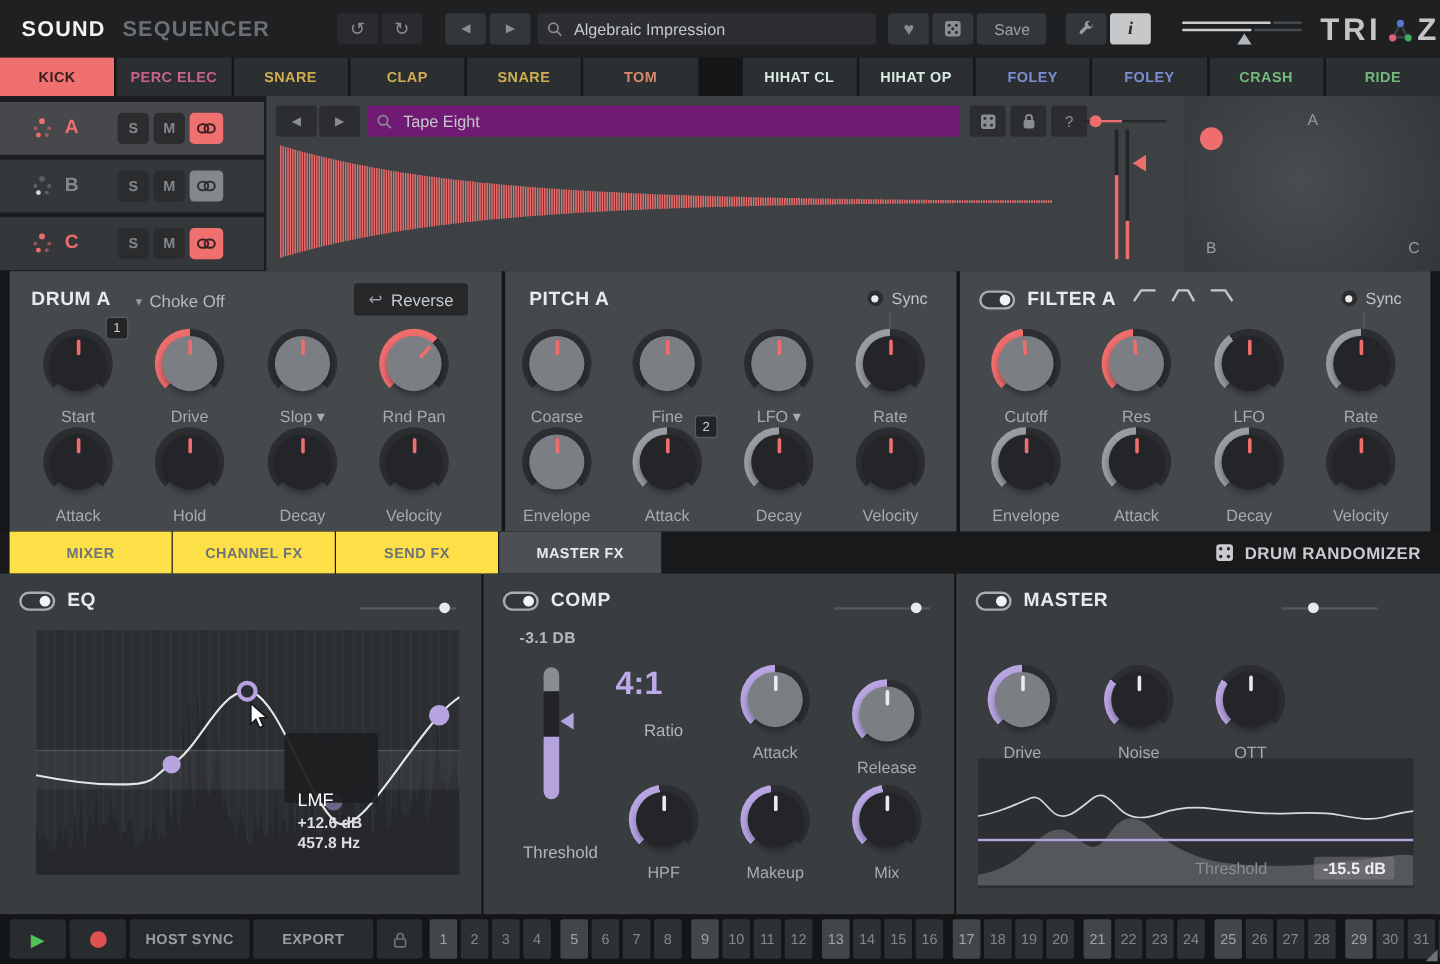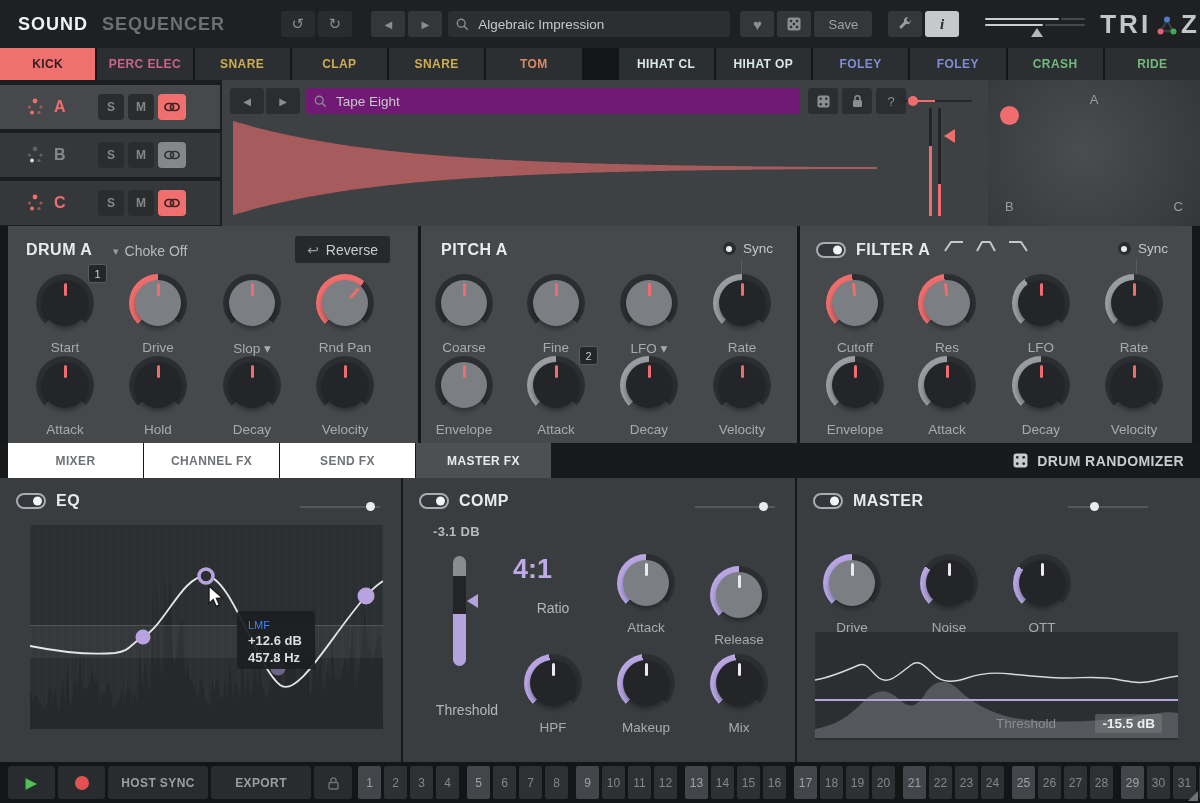--- a/index.html
+++ b/index.html
@@ -75,36 +75,36 @@
   .ptr::before{content:"";position:absolute;left:50%;top:3px;width:3px;height:13px;margin-left:-1.5px;border-radius:1.5px;background:var(--pc,#ef6d6d);}
   .klabel{margin-top:8px;font-size:13.5px;color:#a8abae;white-space:nowrap;}
   .kbadge{position:absolute;top:-10px;right:-13px;width:17px;height:17px;background:#232527;border:1px solid #595c5f;border-radius:3px;color:#caccce;font-size:11px;display:flex;align-items:center;justify-content:center;}
   .chev{color:#9a9da0;font-size:11px;margin-right:6px;}
   #choke{position:absolute;left:105px;top:17px;display:flex;align-items:center;font-size:14px;color:#b7babd;}
   #reverse-btn{position:absolute;right:28px;top:10px;height:27px;padding:0 12px;background:#26282a;border-radius:3px;display:flex;align-items:center;color:#c9ccce;font-size:14px;}
   #reverse-btn .ric{margin-right:7px;color:#9a9da0;}
   .filter-glyphs{position:absolute;left:143px;top:12px;display:flex;gap:10px;}
   
   #tabrow{left:0;top:443px;width:1200px;height:35px;background:#18191b;display:flex;align-items:stretch;}
-  .tab{width:135px;margin-right:1px;background:#ffffff;color:#6f7276;font-size:12px;font-weight:700;letter-spacing:.4px;display:flex;align-items:center;justify-content:center;}
+  .tab{width:135px;margin-right:1px;background:#fde047;color:#6f7276;font-size:12px;font-weight:700;letter-spacing:.4px;display:flex;align-items:center;justify-content:center;}
   .tab:first-child{margin-left:8px;}
   .tab.active{background:#4d5053;color:#e8eaec;}
   #randomizer{position:absolute;right:16px;top:0;height:35px;display:flex;align-items:center;color:#c9cbce;font-size:14px;font-weight:700;letter-spacing:.4px;}
   
   .fxhead{position:absolute;left:16px;top:14px;display:flex;align-items:center;}
   .fxhead .ptitle{margin-left:10px;}
   .mini-slider{position:absolute;top:24px;height:9px;}
   .mini-slider .trk{position:absolute;top:4px;left:0;width:100%;height:1.5px;background:#55585b;}
   .mini-slider .dot{position:absolute;top:0;width:9px;height:9px;border-radius:50%;background:#e8eaec;}
   #eq-graph{position:absolute;left:30px;top:47px;width:353px;height:204px;background:#2c2f32;
     background-image:repeating-linear-gradient(90deg,rgba(255,255,255,.03) 0 1px,transparent 1px 8px);}
   #eq-zero{position:absolute;left:0;top:100px;width:353px;height:1px;background:rgba(255,255,255,.18);}
   #eq-band{position:absolute;left:0;top:101px;width:353px;height:32px;background:rgba(255,255,255,.05);}
   #eq-tooltip{position:absolute;left:207px;top:86px;width:78px;height:58px;background:rgba(28,30,32,.93);border-radius:3px;padding:8px 0 0 11px;box-sizing:border-box;z-index:4;}
-  #eq-tooltip .band{font-size:11px;color:#3b82f6;}
+  #eq-tooltip .band{font-size:15px;color:#ffffff;margin-top:40px;}
   #eq-tooltip .val{font-size:13px;color:#dcdee0;font-weight:700;margin-top:2px;}
   #cursor{position:absolute;left:178px;top:60px;z-index:5;}
   #comp-gr{position:absolute;left:30px;top:46px;font-size:13px;font-weight:700;color:#b8bbbe;letter-spacing:.3px;}
   #thresh-slider{position:absolute;left:50px;top:78px;width:13px;height:110px;}
   #thresh-slider .cap{position:absolute;left:0;top:0;width:13px;height:22px;border-radius:7px 7px 0 0;background:#8a8d90;}
   #thresh-slider .mid{position:absolute;left:0;top:20px;width:13px;height:40px;background:#222427;}
   #thresh-slider .fill{position:absolute;left:0;top:58px;width:13px;height:52px;border-radius:0 0 7px 7px;background:#b5a3de;}
   #thresh-tri{position:absolute;left:64px;top:116px;width:0;height:0;border-top:7px solid transparent;border-bottom:7px solid transparent;border-right:11px solid #b5a3de;}
   .biglabel{position:absolute;font-size:14px;color:#b4b7ba;text-align:center;}
   #ratio-val{position:absolute;left:110px;top:76px;width:80px;font-size:27px;font-weight:700;color:#bdaae6;}

